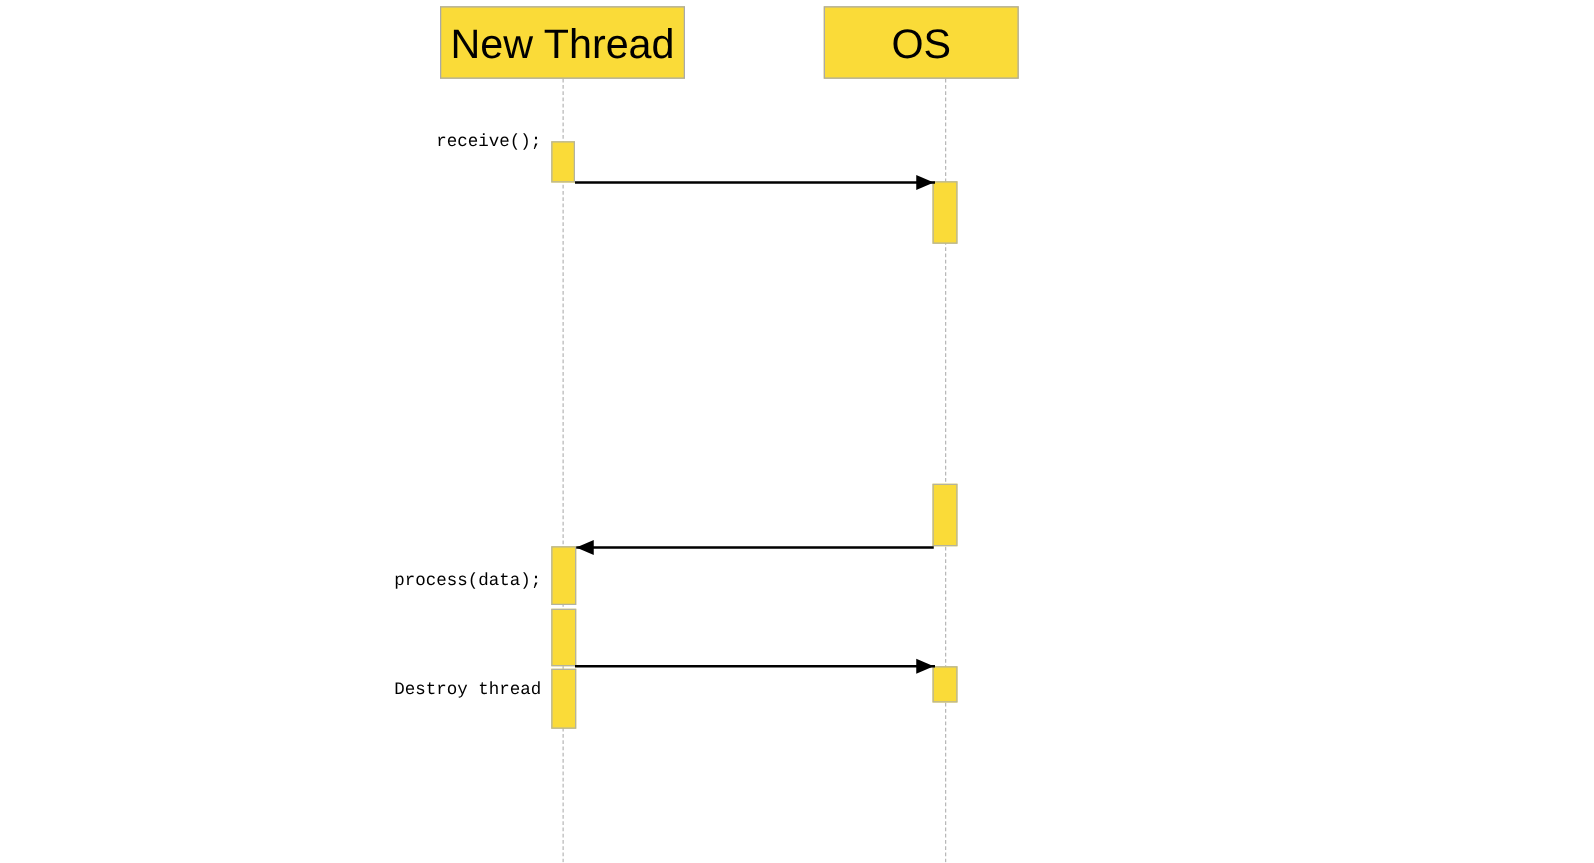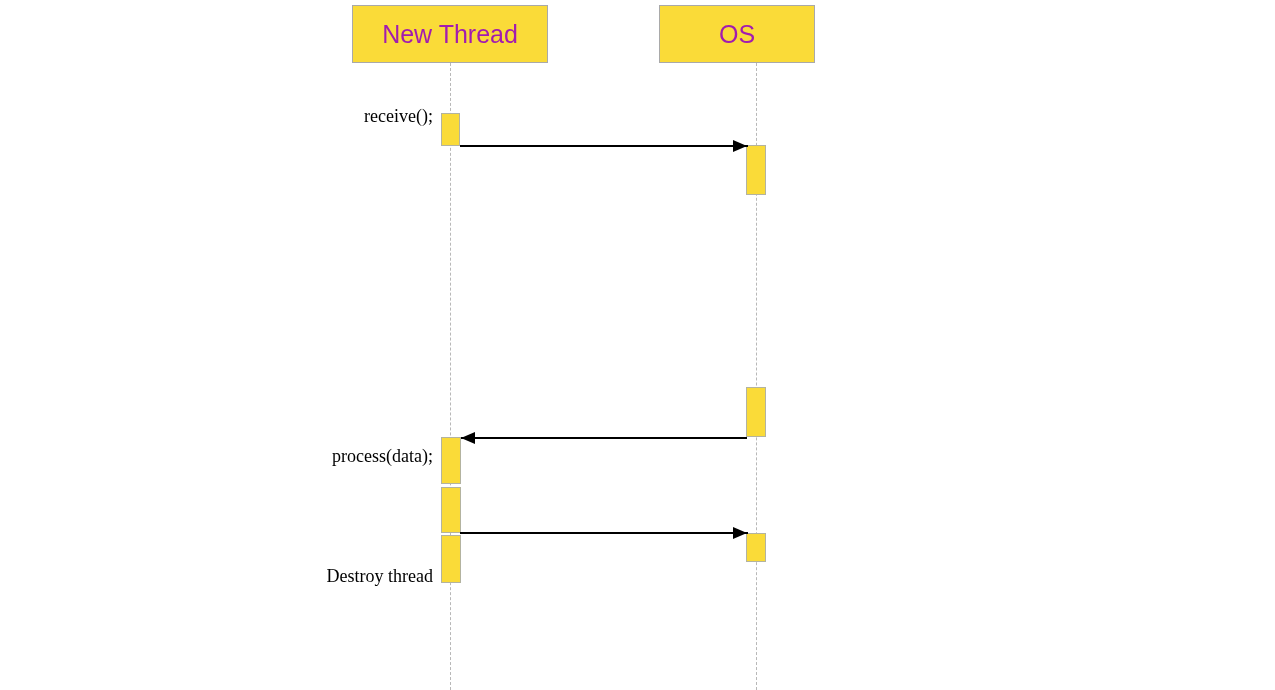--- a/index.html
+++ b/index.html
@@ -21,22 +21,22 @@
   
   .participant-box {
     position: absolute;
     box-sizing: border-box;
     background: #fadb38;
     border: 1px solid #a9a9a9;
     display: flex;
     align-items: center;
     justify-content: center;
     font-family: "Liberation Sans", sans-serif;
-    font-size: 25px;
-    color: #a21caf;
+    font-size: 33px;
+    color: #000000;
     line-height: 1;
   }
 
   
   .lifeline {
     position: absolute;
     width: 0;
     border-left: 1px dashed #b8b8b8;
   }
 
@@ -66,22 +66,22 @@
   }
   .arrowhead.left {
     border-top: 6px solid transparent;
     border-bottom: 6px solid transparent;
     border-right: 14px solid #000000;
   }
 
   
   .code-label {
     position: absolute;
-    font-family: Liberation Serif, serif;
-    font-size: 18px;
+    font-family: Liberation Mono, monospace;
+    font-size: 14px;
     color: #000000;
     text-align: right;
     white-space: pre;
     line-height: 1;
   }
 </style>
 </head>
 <body>
 
 <div id="canvas">
@@ -106,18 +106,18 @@
   <div class="arrowhead right" style="left:733px; top:140px;"></div>
 
   <div class="msg-line" style="left:461px; top:437px; width:286px;"></div>
   <div class="arrowhead left" style="left:461px; top:432px;"></div>
 
   <div class="msg-line" style="left:460px; top:532px; width:288px;"></div>
   <div class="arrowhead right" style="left:733px; top:527px;"></div>
 
   <div class="code-label" style="left:133px; top:107px; width:300px;">receive();</div>
 
-  <div class="code-label" style="left:133px; top:447px; width:300px;">process(data);</div>
+  <div class="code-label" style="left:133px; top:458px; width:300px;">process(data);</div>
 
 
-  <div class="code-label" style="left:133px; top:567px; width:300px;">Destroy thread</div>
+  <div class="code-label" style="left:133px; top:545px; width:300px;">Destroy thread</div>
 
 </div>
 
 </body></html>

